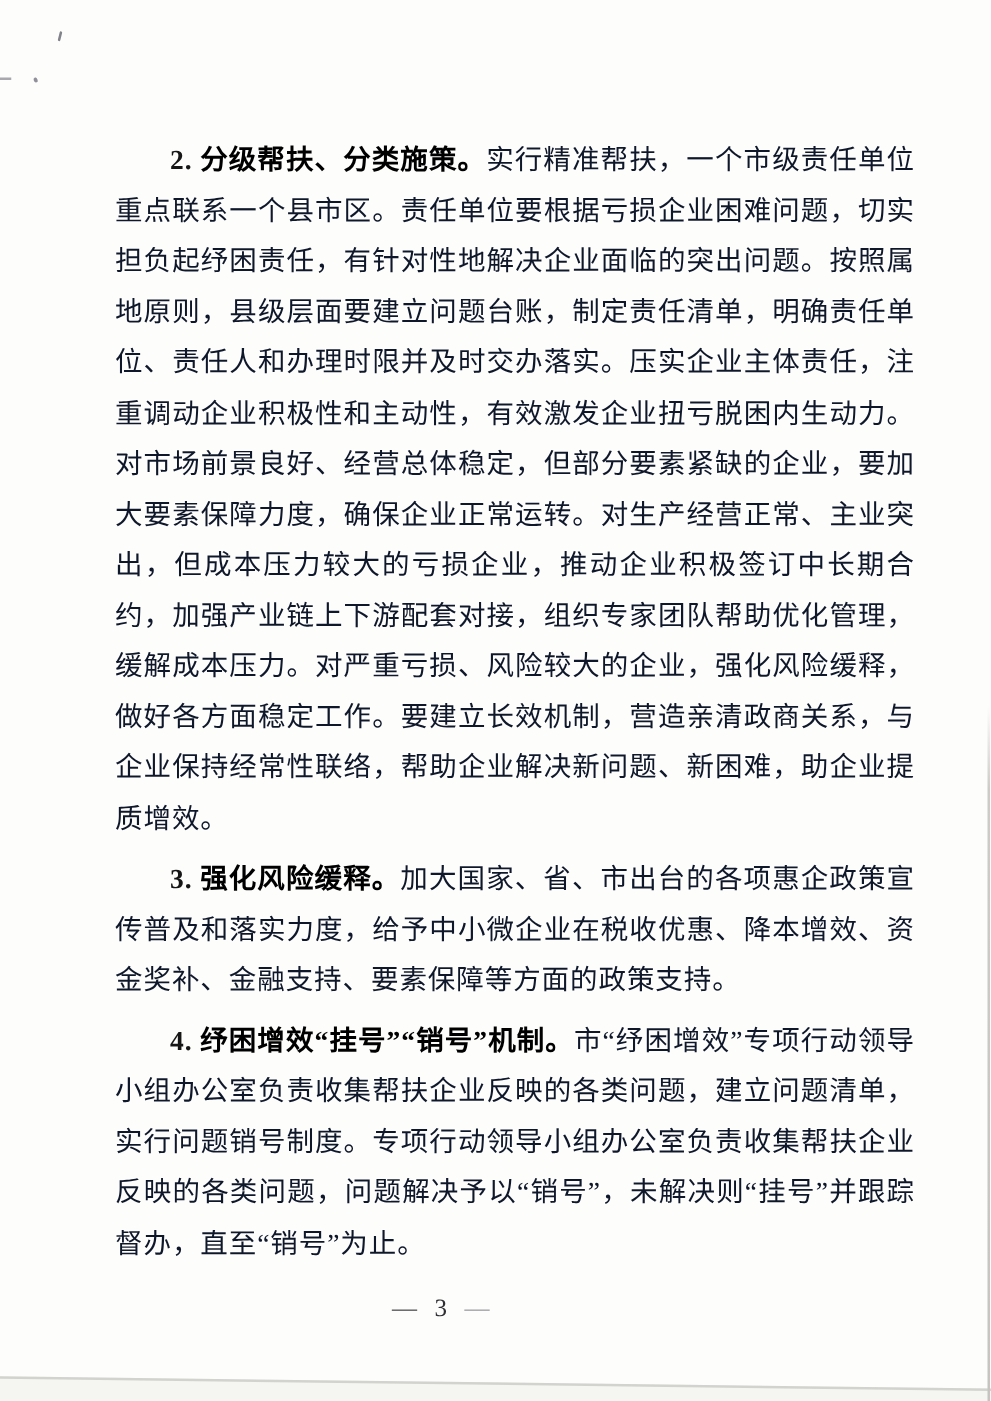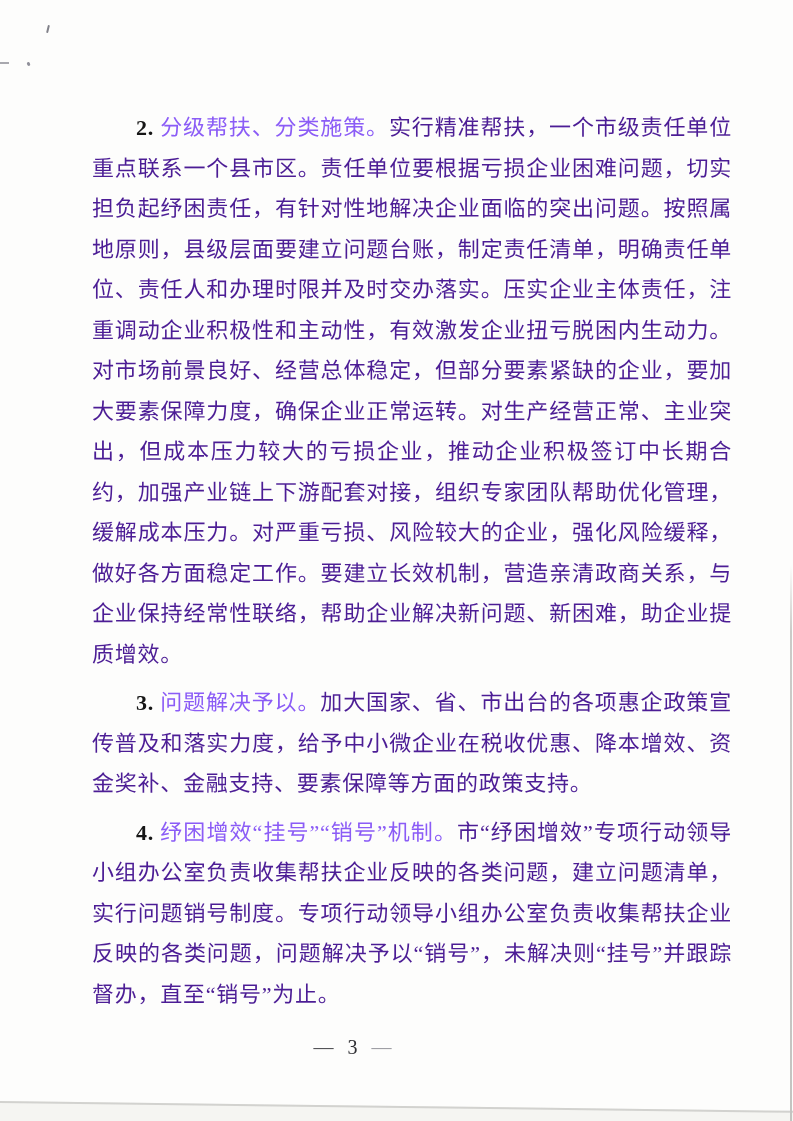--- a/index.html
+++ b/index.html
@@ -34,24 +34,24 @@
     margin: 0;
     text-indent: 44px;
   }
   .para + .para { margin-top: 8px; }
   .para .num {
     font-weight: 700;
     color: #161616;
     margin-right: 6px;
   }
   .para .head {
-    font-weight: 400;
-    color: #8b5cf6;
+    font-weight: 700;
+    color: #000000;
   }
-  .para .body { color: #4c1d95; }
+  .para .body { color: #0f172a; }
 
   
   .page-number {
     position: absolute;
     left: 0;
     top: 1036px;
     width: 706px;
     text-align: center;
     font-size: 20px;
     letter-spacing: 1px;
@@ -99,21 +99,21 @@
 <div class="page">
 
   <div class="speck-1"></div>
   <div class="speck-2"></div>
   <div class="speck-3"></div>
 
   <main class="text-block">
 
     <p class="para"><span class="num">2.</span><b class="head">分级帮扶、分类施策。</b><span class="body">实行精准帮扶，一个市级责任单位重点联系一个县市区。责任单位要根据亏损企业困难问题，切实担负起纾困责任，有针对性地解决企业面临的突出问题。按照属地原则，县级层面要建立问题台账，制定责任清单，明确责任单位、责任人和办理时限并及时交办落实。压实企业主体责任，注重调动企业积极性和主动性，有效激发企业扭亏脱困内生动力。对市场前景良好、经营总体稳定，但部分要素紧缺的企业，要加大要素保障力度，确保企业正常运转。对生产经营正常、主业突出，但成本压力较大的亏损企业，推动企业积极签订中长期合约，加强产业链上下游配套对接，组织专家团队帮助优化管理，缓解成本压力。对严重亏损、风险较大的企业，强化风险缓释，做好各方面稳定工作。要建立长效机制，营造亲清政商关系，与企业保持经常性联络，帮助企业解决新问题、新困难，助企业提质增效。</span></p>
 
-    <p class="para"><span class="num">3.</span><b class="head">问题解决予以。</b><span class="body">加大国家、省、市出台的各项惠企政策宣传普及和落实力度，给予中小微企业在税收优惠、降本增效、资金奖补、金融支持、要素保障等方面的政策支持。</span></p>
+    <p class="para"><span class="num">3.</span><b class="head">强化风险缓释。</b><span class="body">加大国家、省、市出台的各项惠企政策宣传普及和落实力度，给予中小微企业在税收优惠、降本增效、资金奖补、金融支持、要素保障等方面的政策支持。</span></p>
 
     <p class="para"><span class="num">4.</span><b class="head">纾困增效“挂号”“销号”机制。</b><span class="body">市“纾困增效”专项行动领导小组办公室负责收集帮扶企业反映的各类问题，建立问题清单，实行问题销号制度。专项行动领导小组办公室负责收集帮扶企业反映的各类问题，问题解决予以“销号”，未解决则“挂号”并跟踪督办，直至“销号”为止。</span></p>
 
   </main>
 
   <div class="page-number"><span class="dash-l">—</span><span class="pnum">3</span><span class="dash-r">—</span></div>
 
   <div class="bottom-edge"></div>
   <div class="right-edge"></div>
 

